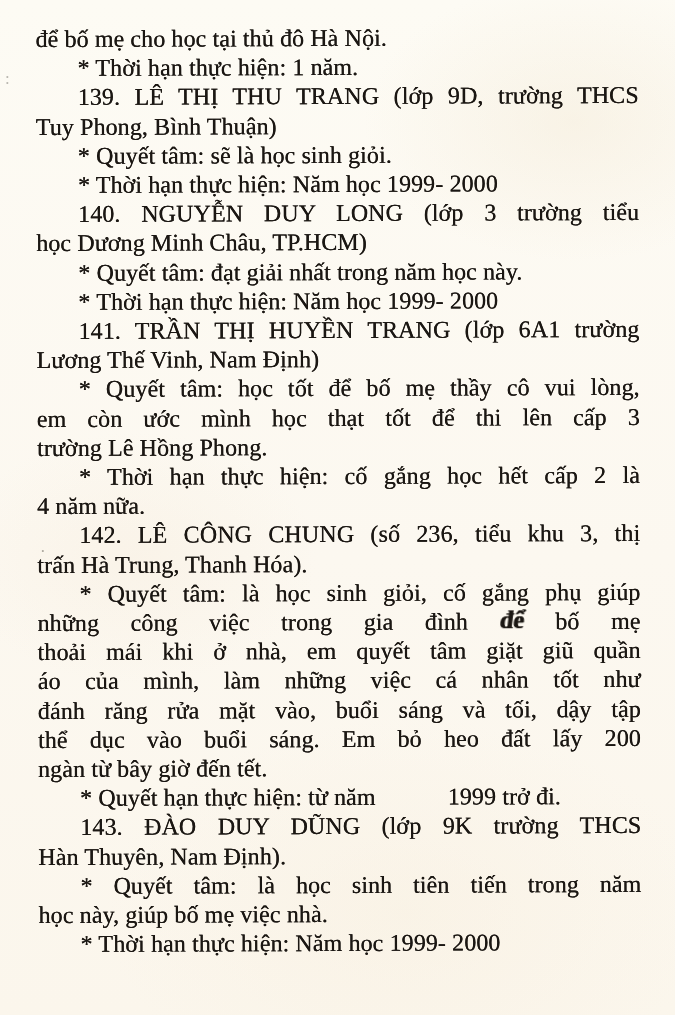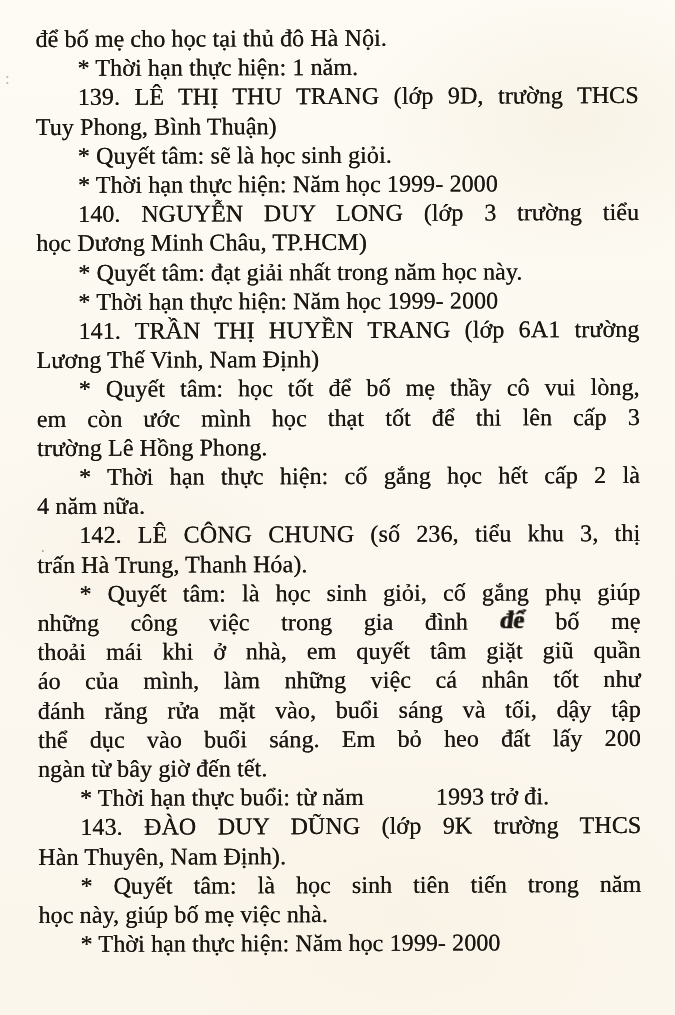--- a/index.html
+++ b/index.html
@@ -91,20 +91,20 @@
       <div class="line">4 năm nữa.</div>
       <div class="line ind j">142. LÊ CÔNG CHUNG (số 236, tiểu khu 3, thị</div>
       <div class="line">trấn Hà Trung, Thanh Hóa).</div>
       <div class="line ind j">* Quyết tâm: là học sinh giỏi, cố gắng phụ giúp</div>
       <div class="line j"><span>những công việc trong gia đình </span><span class="smudge">để</span><span> bố mẹ</span></div>
       <div class="line j">thoải mái khi ở nhà, em quyết tâm giặt giũ quần</div>
       <div class="line j">áo của mình, làm những việc cá nhân tốt như</div>
       <div class="line j">đánh răng rửa mặt vào, buổi sáng và tối, dậy tập</div>
       <div class="line j">thể dục vào buổi sáng. Em bỏ heo đất lấy 200</div>
       <div class="line">ngàn từ bây giờ đến tết.</div>
-      <div class="line ind"><span>* Thời hạn thực buổi: từ năm</span><span class="gap"></span><span>1993 trở đi.</span></div>
+      <div class="line ind"><span>* Quyết hạn thực hiện: từ năm</span><span class="gap"></span><span>1999 trở đi.</span></div>
       <div class="line ind j">143. ĐÀO DUY DŨNG (lớp 9K trường THCS</div>
       <div class="line">Hàn Thuyên, Nam Định).</div>
       <div class="line ind j">* Quyết tâm: là học sinh tiên tiến trong năm</div>
       <div class="line">học này, giúp bố mẹ việc nhà.</div>
       <div class="line ind">* Thời hạn thực hiện: Năm học 1999- 2000</div>
     </div>
 </main>
 
 </body></html>

